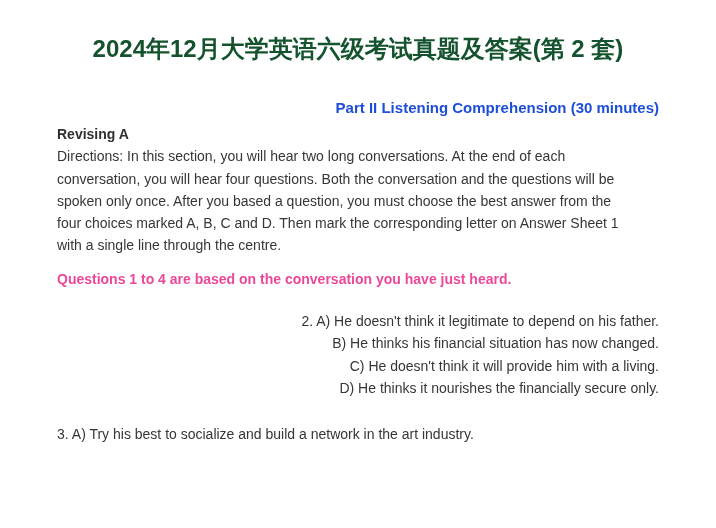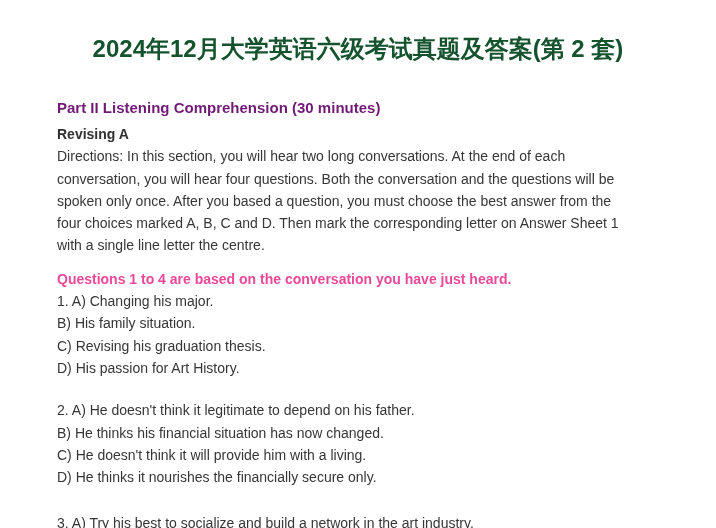--- a/index.html
+++ b/index.html
@@ -25,23 +25,23 @@
     font-weight: 700;
     text-align: center;
     white-space: nowrap;
     color: #14532d;
   }
   .part-heading {
     margin: 35px 0 0 0;
     font-size: 15px;
     line-height: 18px;
     font-weight: 700;
-    text-align: left;
+    text-align: right;
     white-space: nowrap;
-    color: #701a75;
+    color: #1d4ed8;
   }
   .section-heading {
     margin-top: 6px;
     font-size: 14px;
     font-weight: 700;
     line-height: 22.3px;
     color: #303030;
   }
   .line {
     font-size: 14px;
@@ -49,50 +49,44 @@
     white-space: nowrap;
   }
   .questions-heading {
     margin-top: 11px;
     font-size: 14px;
     font-weight: 700;
     line-height: 22.3px;
     white-space: nowrap;
     color: #ec4899;
   }
-  .q-block-2 { margin-top: 20px; }
+  .q-block-2 { margin-top: 20px; text-align: right; }
   .q-block-3 { margin-top: 24px; }
 </style>
 </head>
 <body>
 
 <main class="page">
 
   <h1 class="title">2024年12月大学英语六级考试真题及答案(第 2 套)</h1>
 
   <h2 class="part-heading">Part II Listening Comprehension (30 minutes)</h2>
 
   <div class="section-heading">Revising A</div>
 
   <div class="directions">
     <div class="line">Directions: In this section, you will hear two long conversations. At the end of each</div>
     <div class="line">conversation, you will hear four questions. Both the conversation and the questions will be</div>
     <div class="line">spoken only once. After you based a question, you must choose the best answer from the</div>
     <div class="line">four choices marked A, B, C and D. Then mark the corresponding letter on Answer Sheet 1</div>
-    <div class="line">with a single line letter the centre.</div>
+    <div class="line">with a single line through the centre.</div>
   </div>
 
   <div class="questions-heading">Questions 1 to 4 are based on the conversation you have just heard.</div>
 
-  <div class="q-block q-block-1">
-    <div class="line">1. A) Changing his major.</div>
-    <div class="line">B) His family situation.</div>
-    <div class="line">C) Revising his graduation thesis.</div>
-    <div class="line">D) His passion for Art History.</div>
-  </div>
 
   <div class="q-block q-block-2">
     <div class="line">2. A) He doesn't think it legitimate to depend on his father.</div>
     <div class="line">B) He thinks his financial situation has now changed.</div>
     <div class="line">C) He doesn't think it will provide him with a living.</div>
     <div class="line">D) He thinks it nourishes the financially secure only.</div>
   </div>
 
   <div class="q-block q-block-3">
     <div class="line">3. A) Try his best to socialize and build a network in the art industry.</div>

